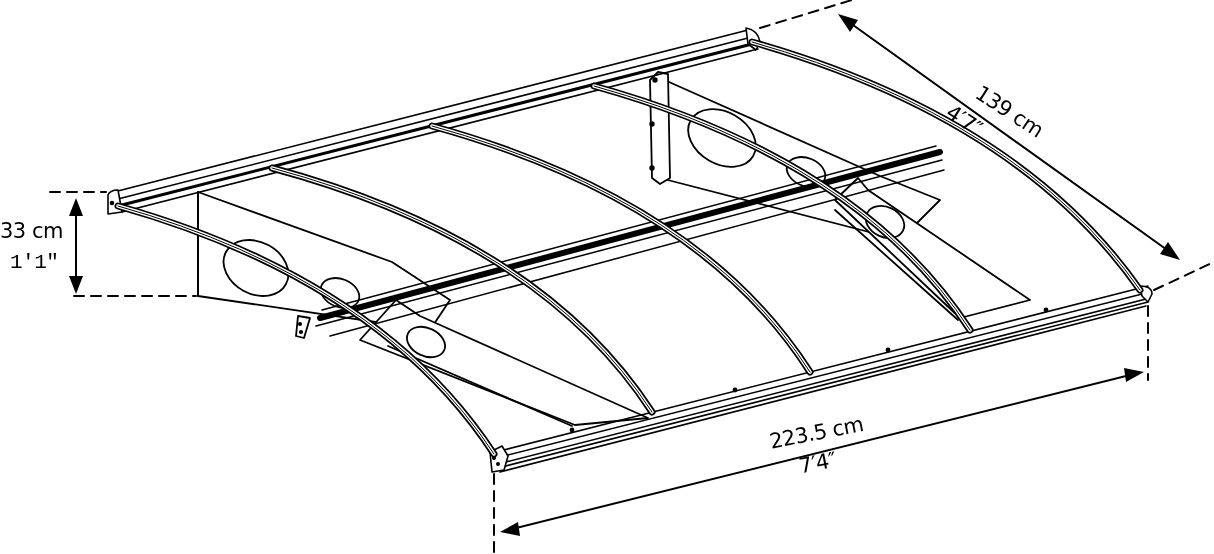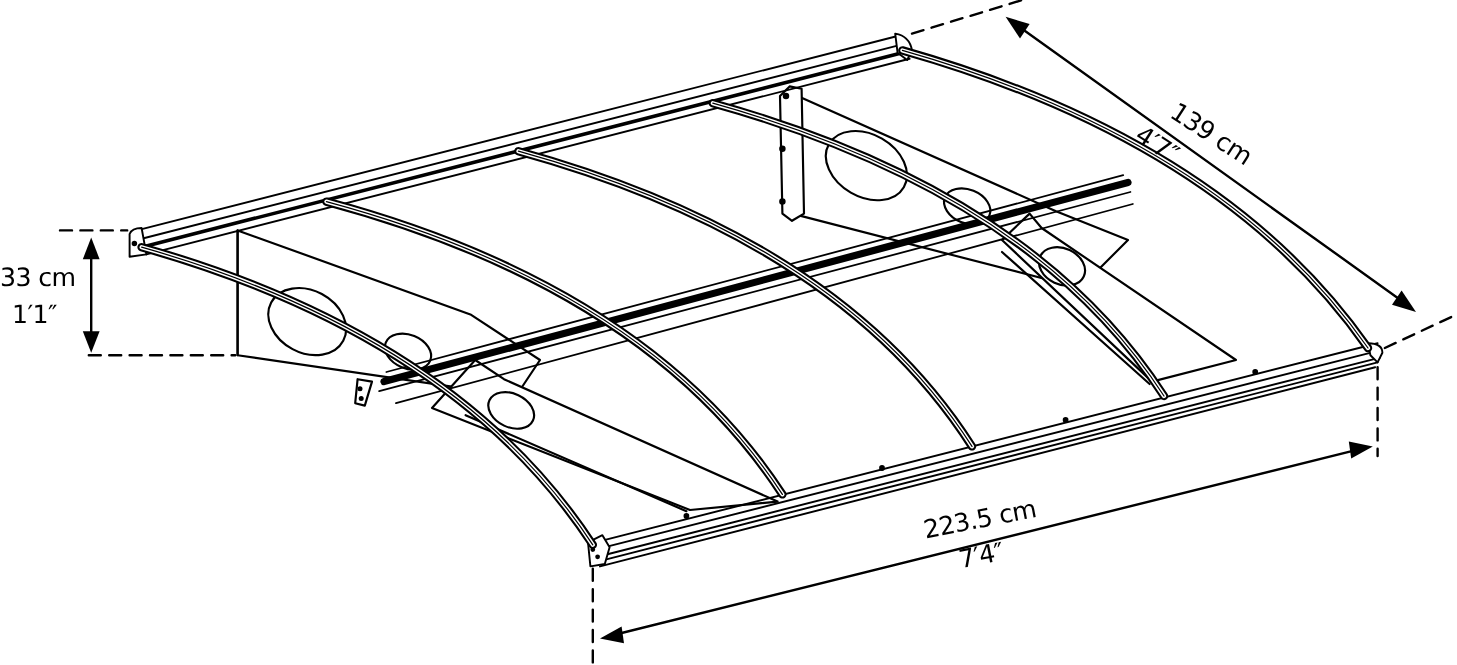--- a/index.html
+++ b/index.html
@@ -9,21 +9,21 @@
     .label {
       position: absolute;
       font-family: "DejaVu Sans", sans-serif;
       font-size: 21px;
       color: #000000;
       line-height: 1;
       white-space: nowrap;
       letter-spacing: -0.5px;
     }
     .lbl-height-cm { left: 0px; top: 221px; text-align: center; }
-    .lbl-height-in { left: 10px; top: 252px; }
+    .lbl-height-in { left: 10px; top: 252px; font-family: Liberation Mono, monospace; }
     .lbl-depth { position: absolute; left: 968px; top: 80px; width: 110px; height: 80px; transform: rotate(33deg); transform-origin: 0 0; }
     .lbl-depth .label { position: absolute; }
     .lbl-depth-cm { left: 14px; top: -6px; }
     .lbl-depth-in { left: 0px; top: 26px; }
     .lbl-width { position: absolute; left: 768px; top: 432px; width: 120px; height: 60px; transform: rotate(-11deg); transform-origin: 0 0; }
     .lbl-width .label { position: absolute; }
     .lbl-width-cm { left: 0; top: 0; }
     .lbl-width-in { left: 24px; top: 30px; }
   </style>
 </head>

